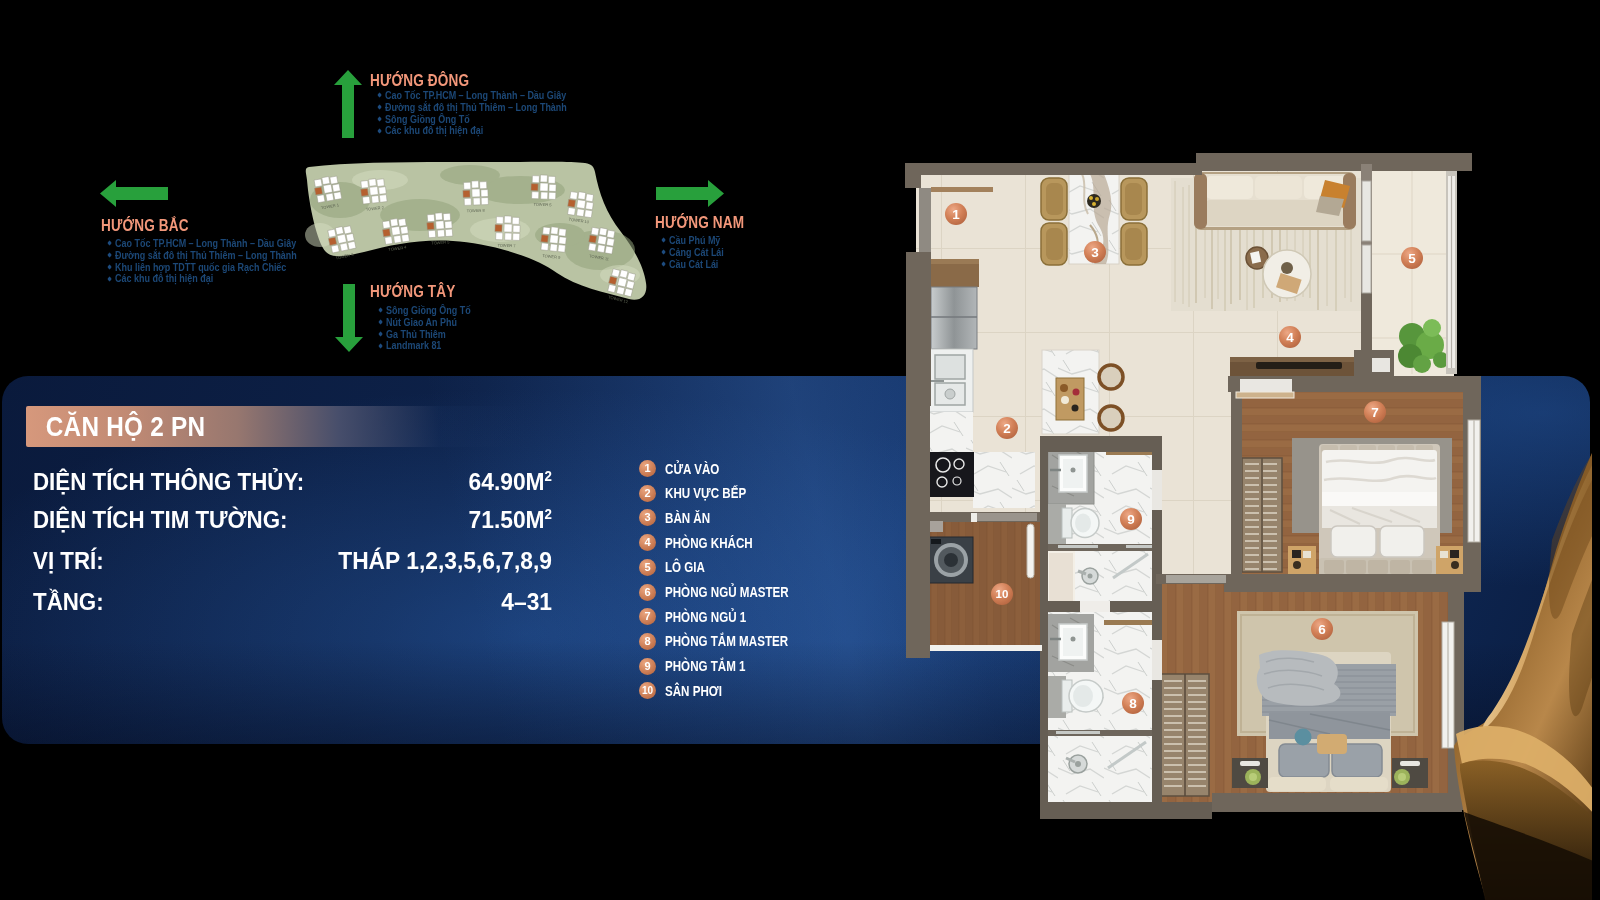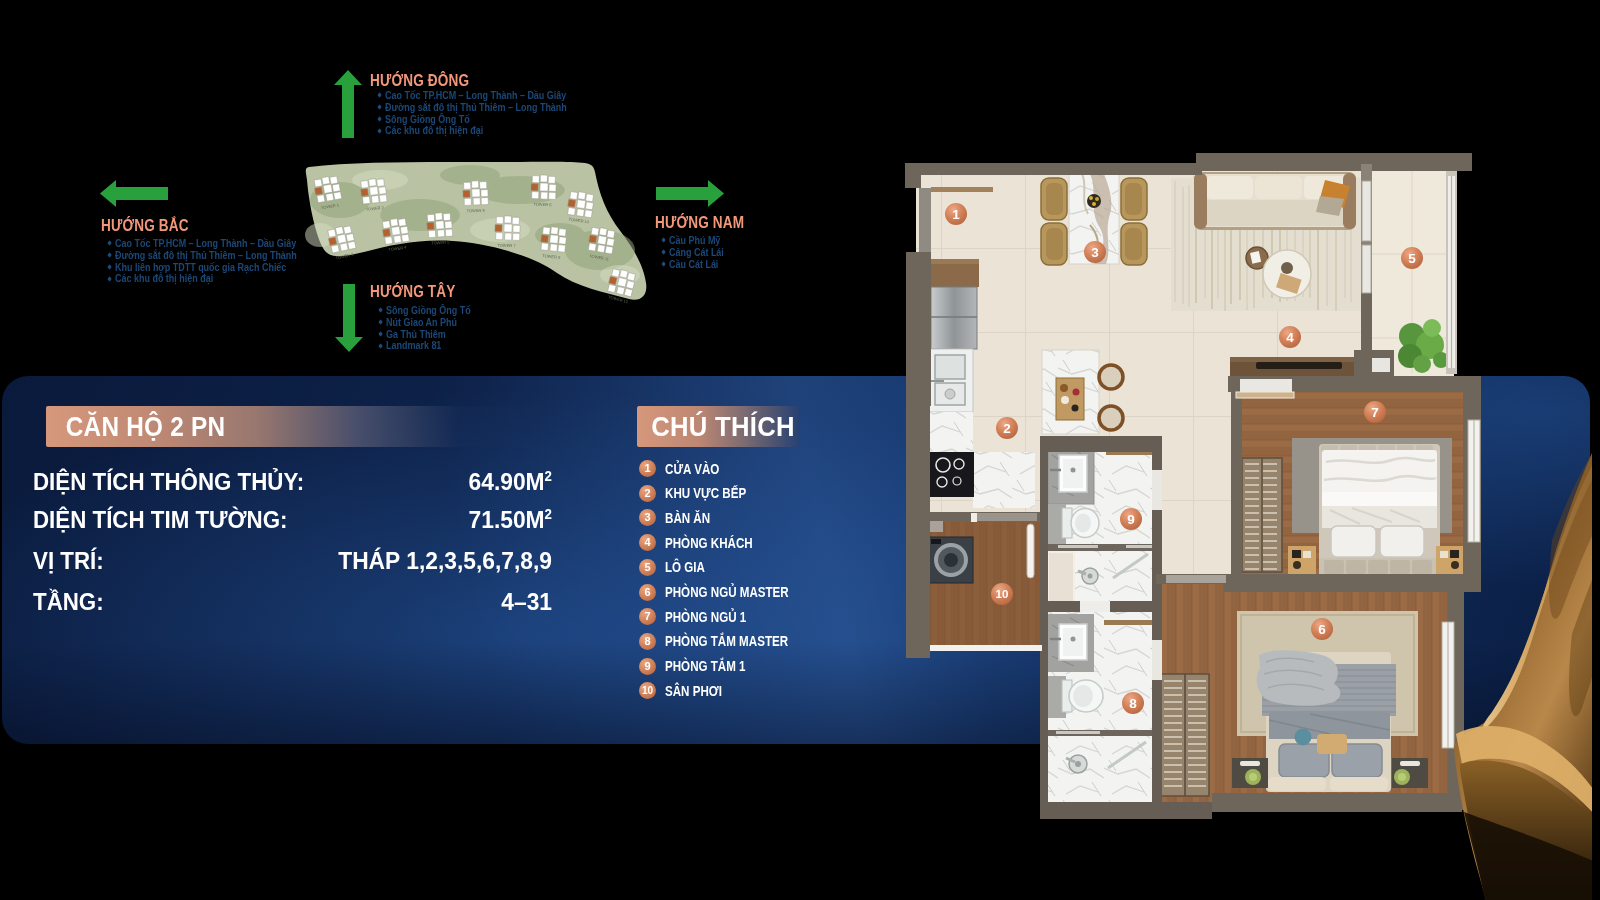--- a/index.html
+++ b/index.html
@@ -14,21 +14,21 @@
 
 #panel{left:2px;top:376px;width:1588px;height:368px;border-radius:26px;
  background:
   linear-gradient(180deg, rgba(0,0,0,0) 72%, rgba(4,9,26,.4) 100%),
   linear-gradient(78deg, rgba(70,130,210,0) 30%, rgba(72,132,214,.14) 44%, rgba(80,140,220,.22) 52%, rgba(72,132,214,.1) 60%, rgba(70,130,210,0) 74%),
   radial-gradient(920px 360px at 33% 70%, rgba(43,98,175,.45), rgba(43,98,175,0) 68%),
   radial-gradient(800px 280px at 97% 10%, rgba(42,95,170,.42), rgba(42,95,170,0) 62%),
   linear-gradient(113deg, #0a1a3c 0%, #0d2148 28%, #14346a 55%, #0f2a58 80%, #0a1c40 100%);
 }
 .bar{height:41px;border-radius:2px;}
-.bar1{left:46px;top:406px;width:504px;
+.bar1{left:26px;top:406px;width:504px;
  background:linear-gradient(90deg,#d6987c 0%,#c18a74 20%,#97776f 42%,#474e6b 62%,rgba(25,50,95,.25) 82%,rgba(25,50,95,0) 100%);}
 .bar2{left:637px;top:406px;width:163px;
  background:linear-gradient(90deg,#d6987c 0%,#bd8773 38%,#7c6b72 66%,rgba(45,60,100,.4) 100%);}
 .bartext{color:#fff;font-weight:bold;font-size:27px;letter-spacing:.3px;padding:6px 0 0 22px;white-space:nowrap;transform:scaleX(.9);transform-origin:0 0;}
 .row{color:#fff;font-weight:bold;font-size:24px;white-space:nowrap;transform:scaleX(.93);transform-origin:0 0;}
 .rowv{color:#fff;font-weight:bold;font-size:24px;white-space:nowrap;text-align:right;transform:scaleX(.95);transform-origin:100% 0;}
 .leg{color:#fff;font-weight:bold;font-size:14.5px;white-space:nowrap;transform:scaleX(.8);transform-origin:0 50%;}
 .lgc{width:17px;height:17px;border-radius:50%;background:radial-gradient(circle at 35% 30%,#eaa57f,#c97a52 60%,#b05f3a);color:#fff;font-weight:bold;font-size:11px;text-align:center;line-height:17px;}
 </style>
 </head>
@@ -157,23 +157,20 @@
 
   <div class="abs row" style="left:33px;top:506px">DIỆN TÍCH TIM TƯỜNG:</div>
   <div class="abs rowv" style="left:300px;top:506px;width:252px">71.50M<sup style="font-size:14px">2</sup></div>
 
   <div class="abs row" style="left:33px;top:547px">VỊ TRÍ:</div>
   <div class="abs rowv" style="left:300px;top:547px;width:252px">THÁP 1,2,3,5,6,7,8,9</div>
 
   <div class="abs row" style="left:33px;top:588px">TẦNG:</div>
   <div class="abs rowv" style="left:300px;top:588px;width:252px">4–31</div>
 
-  <div class="abs bar bar2">
-      <div class="bartext" style="padding-left:15px;transform:scaleX(.95)">CHÚ THÍCH</div>
-    </div>
 
   <div id="legend" class="abs" style="left:639px;top:460px">
 
     <div style="position:absolute;left:0;top:0px;display:flex;align-items:center;gap:9px">
         <div class="lgc">1</div>
         <div class="leg">CỬA VÀO</div>
       </div>
 
     <div style="position:absolute;left:0;top:24.7px;display:flex;align-items:center;gap:9px">
         <div class="lgc">2</div>

